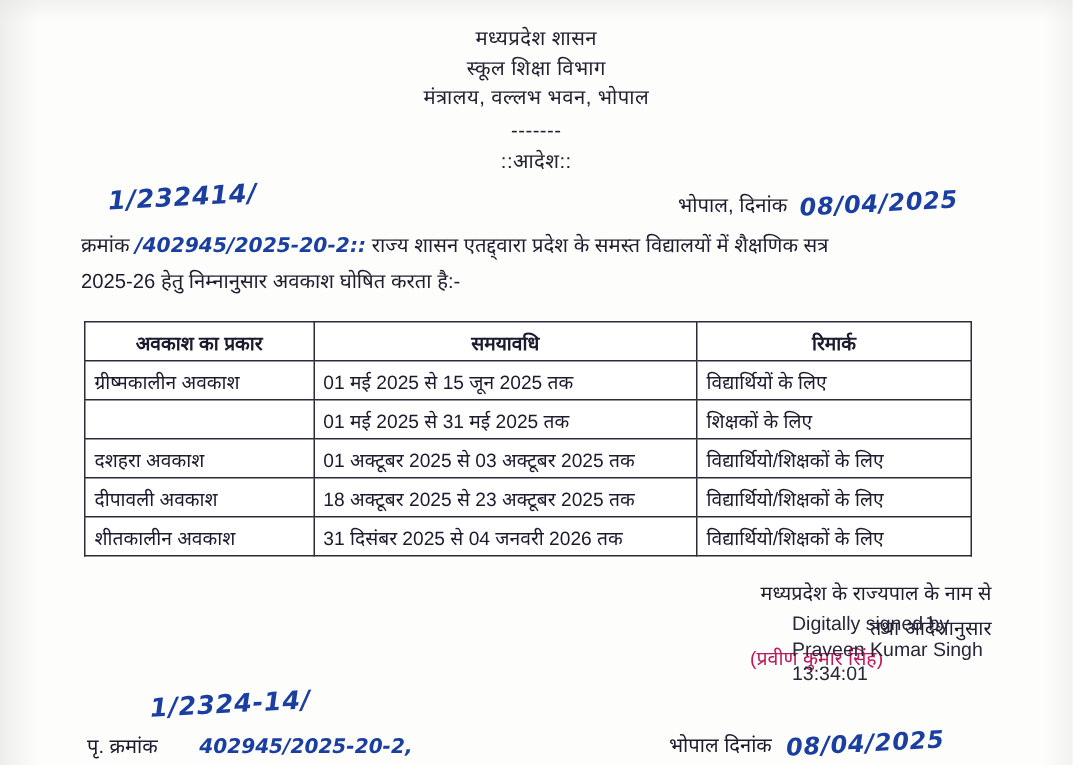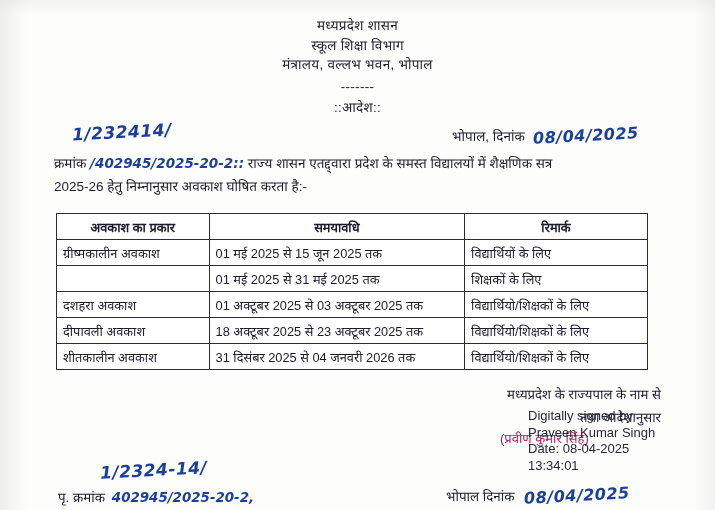--- a/index.html
+++ b/index.html
@@ -163,21 +163,21 @@
     position: absolute;
     left: 58px;
     top: 488px;
     font-size: 13.4px;
   }
   .foot-krmank .num {
     color: #1b3fa0;
     font-family: "DejaVu Sans", sans-serif;
     font-weight: bold;
     font-style: italic;
-    margin-left: 3px;
+    margin-left: 24px;
   }
   .foot-date {
     position: absolute;
     left: 446px;
     top: 486px;
     font-size: 13.4px;
   }
   .foot-date .hand {
     font-size: 16px;
     display: inline-block;
@@ -255,21 +255,20 @@
     <div>तथा आदेशानुसार</div>
   </div>
 
   <div class="left-sign-block">
     <div>(प्रवीण कुमार सिंह)</div>
   </div>
 
   <div class="digital-block">
     <div>Digitally signed by</div>
     <div>Praveen Kumar Singh</div>
-    <div>Date: 08-04-2025</div>
     <div>13:34:01</div>
   </div>
 
   <div class="foot-left-ref hand">1/2324-14/</div>
 
   <div class="foot-krmank">
     <span>पृ. क्रमांक</span>
     <span class="num">402945/2025-20-2,</span>
   </div>
 

